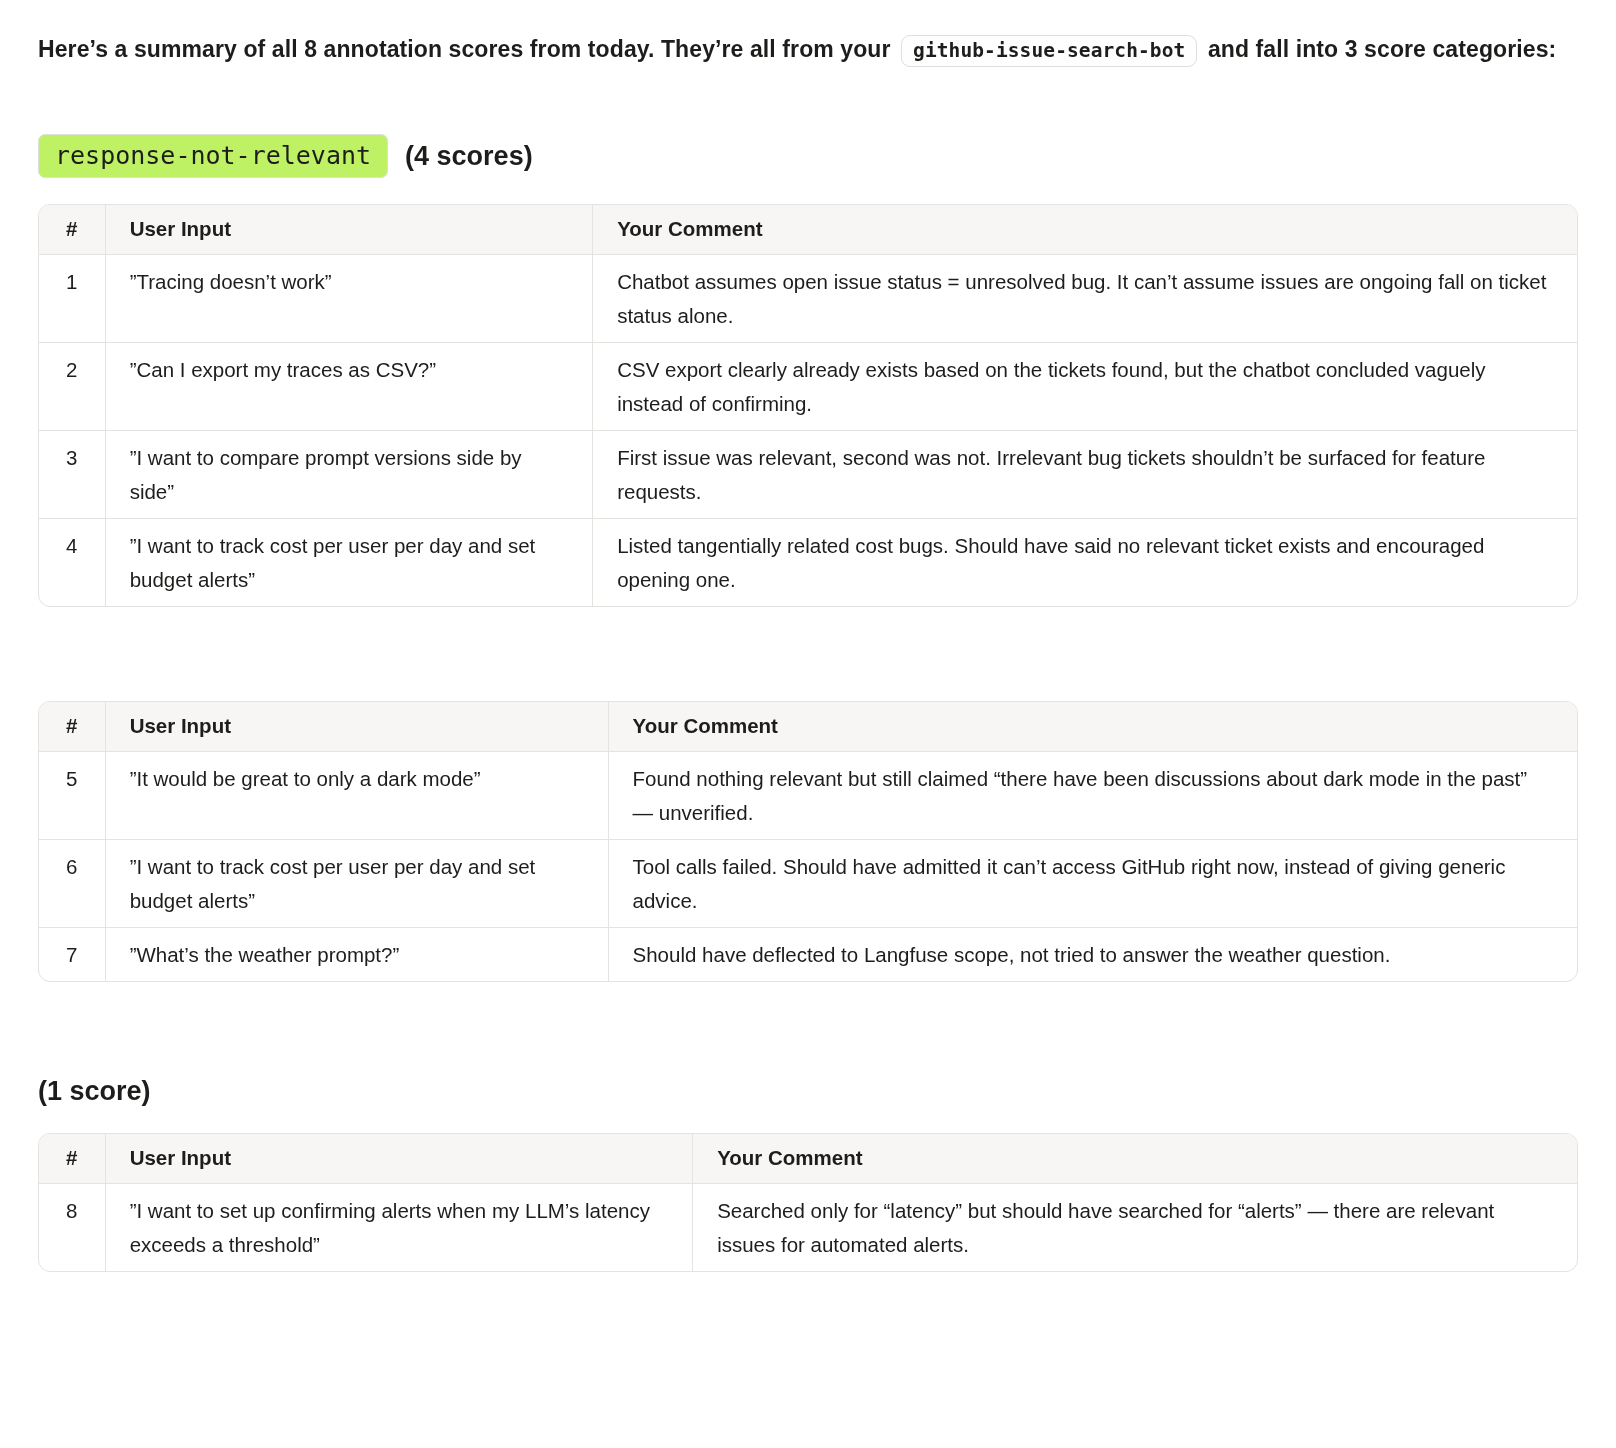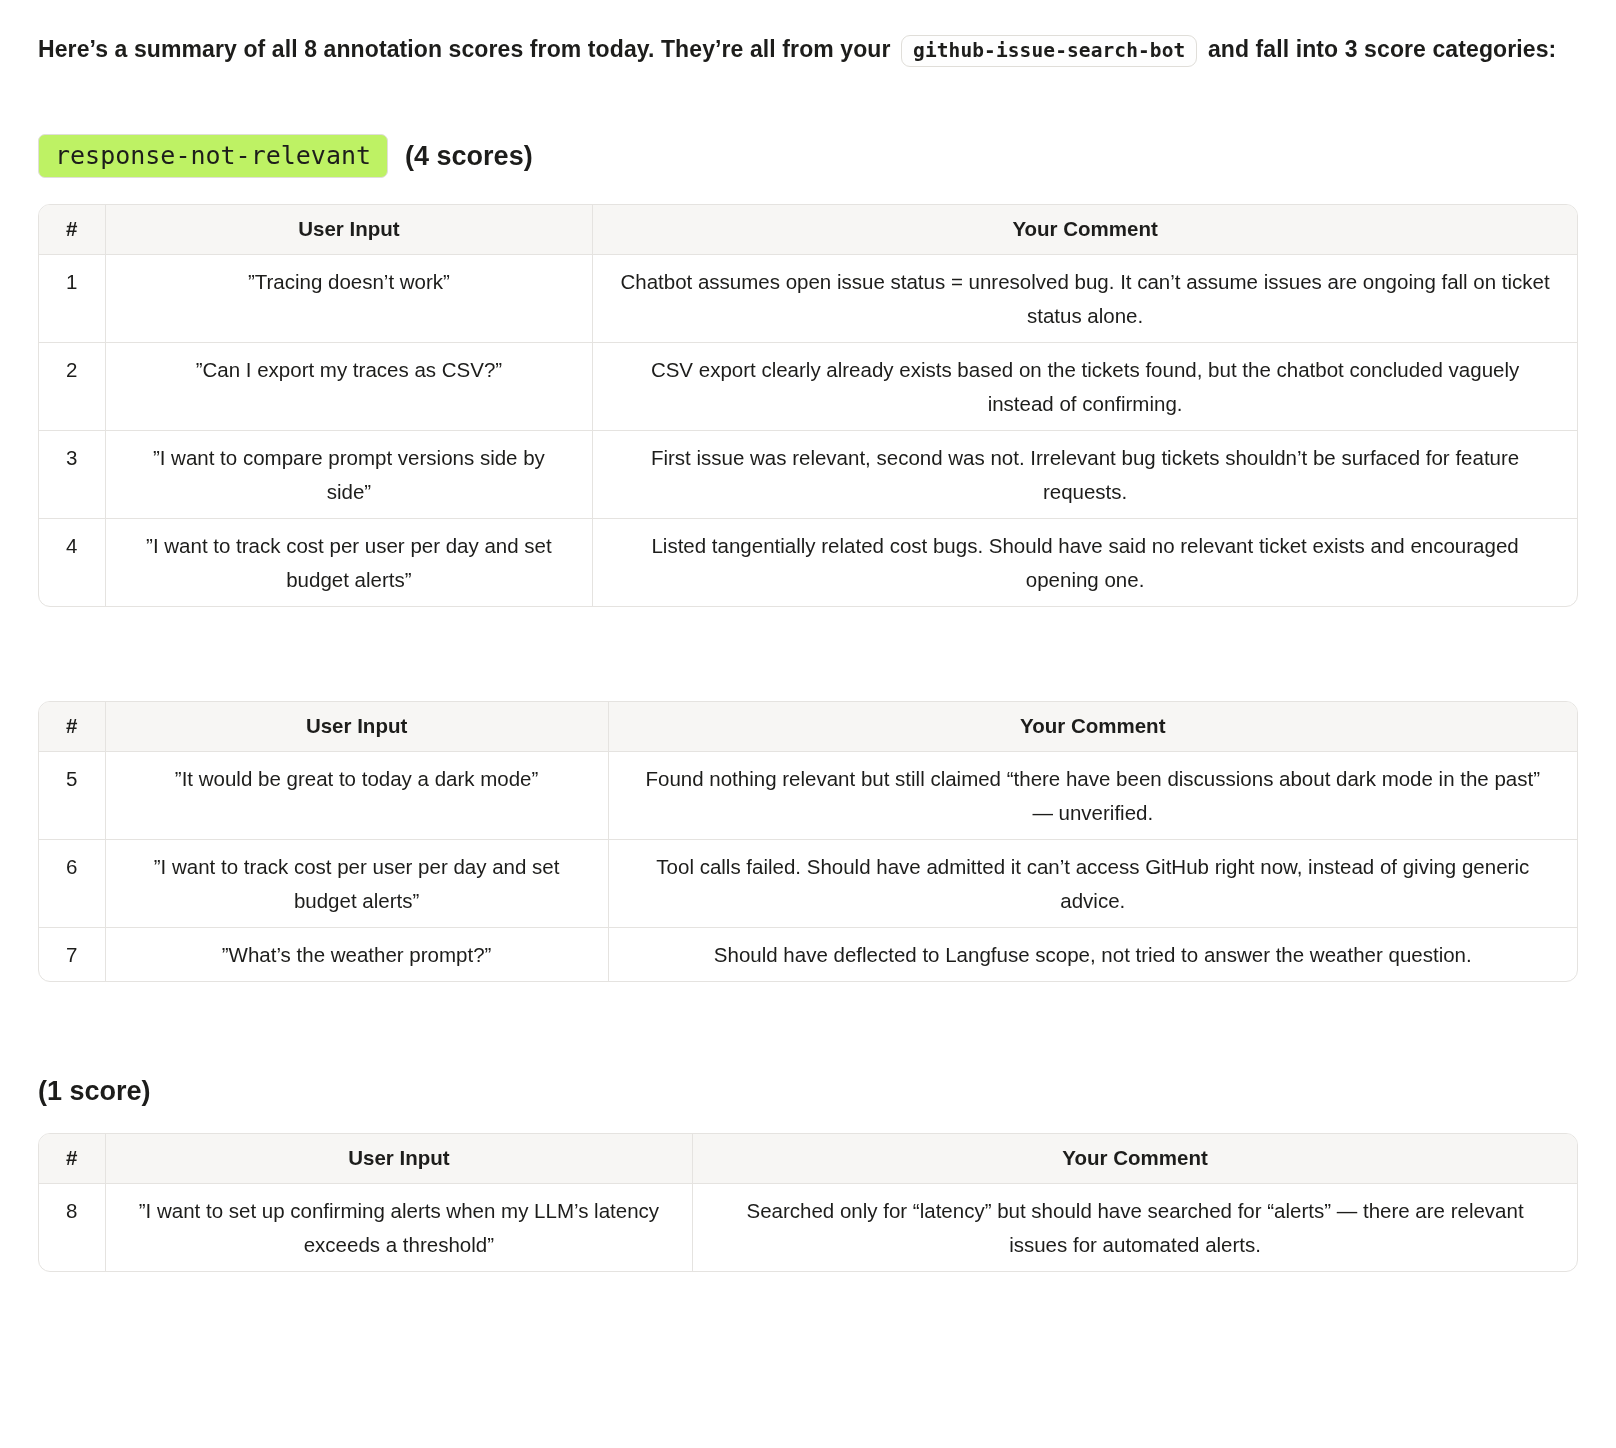--- a/index.html
+++ b/index.html
@@ -67,21 +67,21 @@
     border-radius: 12px;
     overflow: hidden;
     background: #fff;
   }
   table {
     width: 100%;
     border-collapse: collapse;
     font-size: 20.5px;
     line-height: 34px;
   }
-  th, td { vertical-align: top; text-align: center; }
+  th, td { vertical-align: top; text-align: left; }
   thead th {
     background: var(--header-bg);
     font-weight: 600;
     padding: 7px 24px 8px 24px;
   }
   tbody td { border-top: 1px solid var(--border); padding: 10px 24px 9px 24px; }
   th + th, td + td { border-left: 1px solid var(--border); }
   th.num, td.num { text-align: center; padding-left: 8px; padding-right: 8px; }
   col.c1 { width: 4.3%; }
   .section.s0 col.c2 { width: 31.7%; }
@@ -154,21 +154,21 @@
         <thead>
           <tr>
             <th class="num">#</th>
             <th>User Input</th>
             <th>Your Comment</th>
           </tr>
         </thead>
         <tbody>
   <tr>
     <td class="num">5</td>
-    <td>”It would be great to today a dark mode”</td>
+    <td>”It would be great to only a dark mode”</td>
     <td>Found nothing relevant but still claimed “there have been discussions about dark mode in the past” — unverified.</td>
   </tr>
 
   <tr>
     <td class="num">6</td>
     <td>”I want to track cost per user per day and set budget alerts”</td>
     <td>Tool calls failed. Should have admitted it can’t access GitHub right now, instead of giving generic advice.</td>
   </tr>
 
   <tr>

